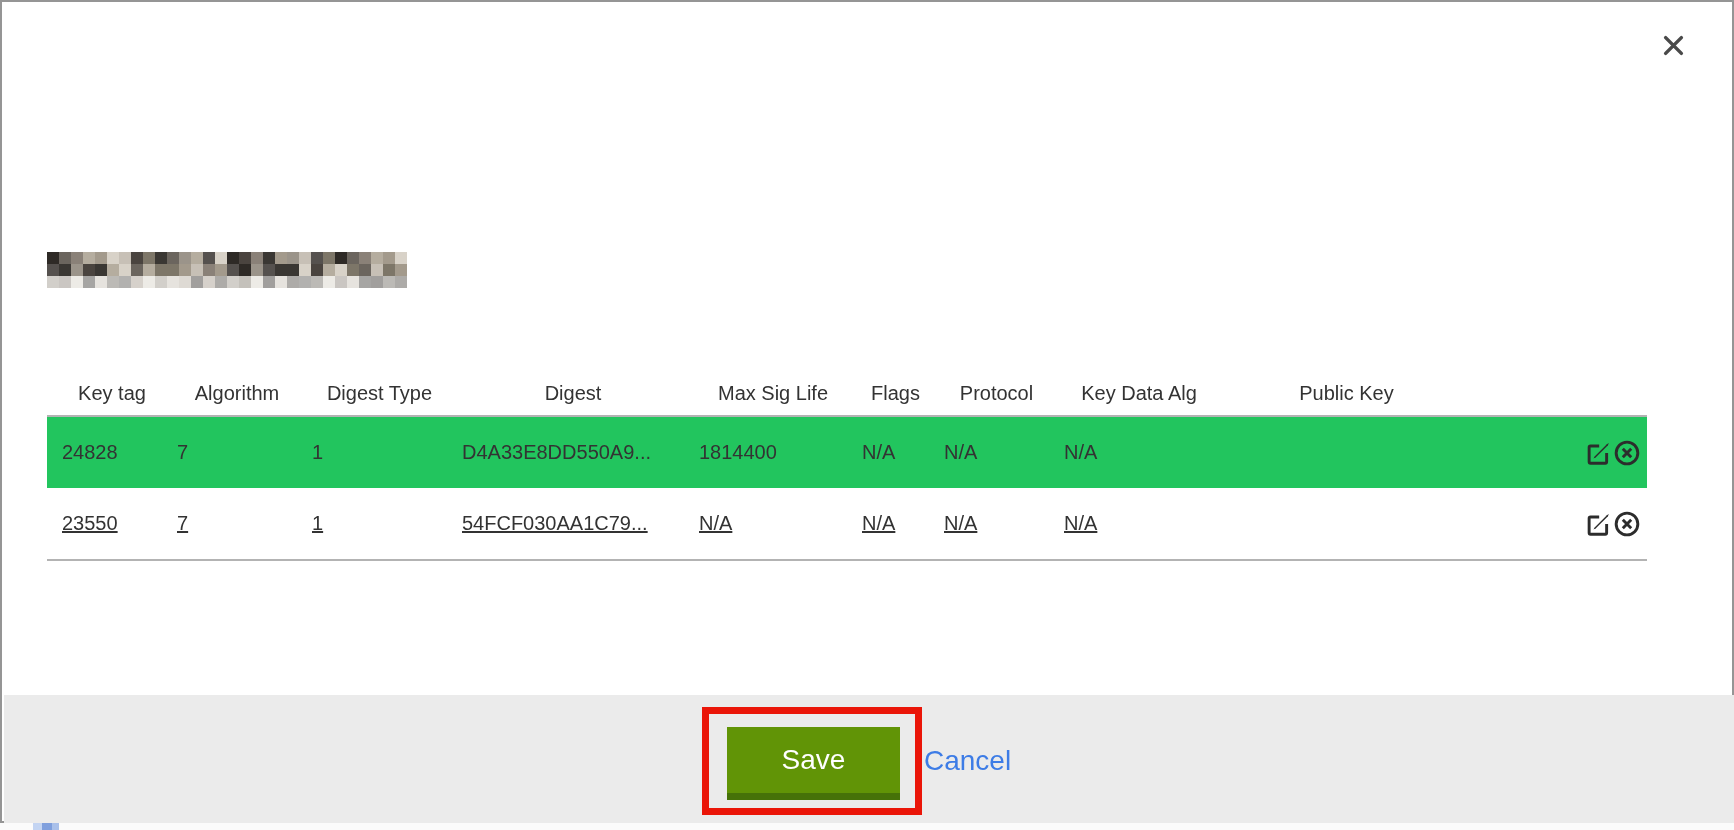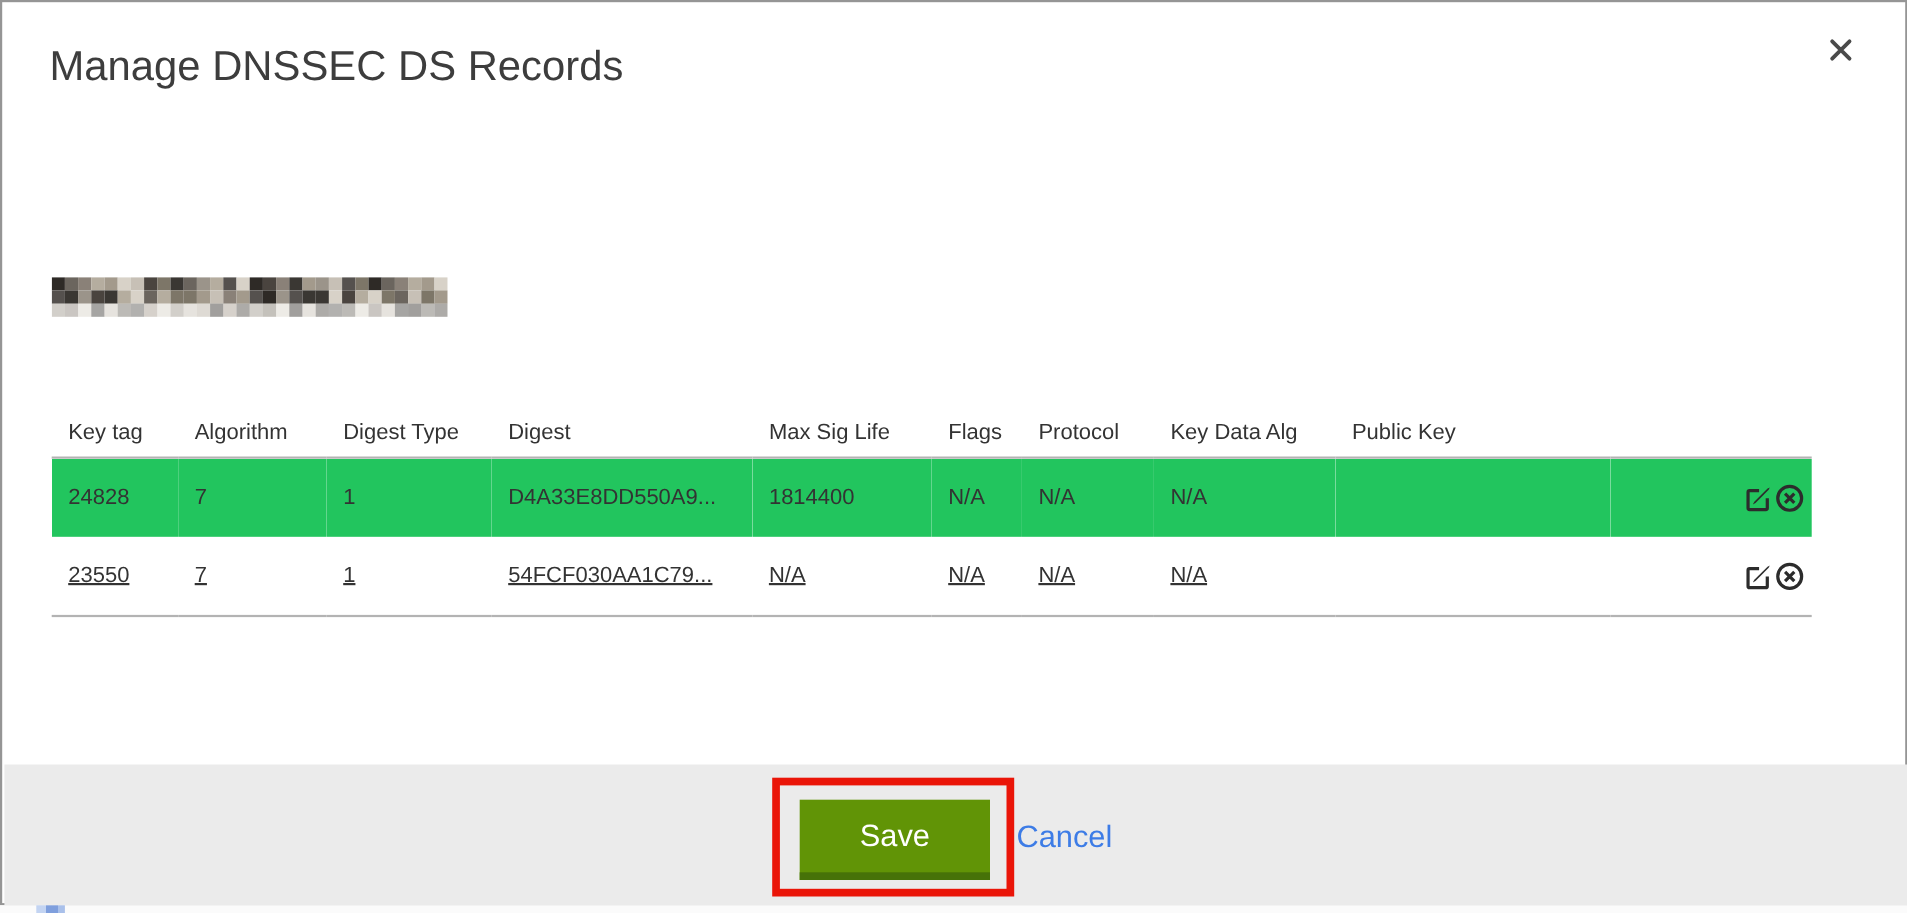--- a/index.html
+++ b/index.html
@@ -34,21 +34,21 @@
   }
   .redacted i { display:inline-block; width:12px; height:12px; }
   .subtitle {
     position:absolute; left:44px; top:320px; font-size:24px; color:#333333;
   }
   table.ds {
     position:absolute; left:45px; top:370px; width:1600px;
     border-collapse:collapse; table-layout:fixed;
   }
   table.ds th {
-    height:44px; text-align:left; font-weight:400; font-size:20px; color:#333;
+    height:44px; text-align:center; font-weight:400; font-size:20px; color:#333;
     padding:0 0 0 15px; border-bottom:2px solid #b3b3b3; vertical-align:middle;
     white-space:nowrap; overflow:hidden;
   }
   table.ds td {
     height:72px; font-size:20px; color:#333; padding:0 0 0 15px;
     vertical-align:middle; white-space:nowrap; overflow:hidden;
   }
   table.ds tbody tr.striped { background:#22c55e; }
   table.ds tbody tr:last-child td { border-bottom:2px solid #b3b3b3;text-decoration:underline; }
   td.actions { text-align:right; padding:0 6px 0 0 !important; }
@@ -74,21 +74,20 @@
   .cancel-link {
     position:absolute; left:922px; top:743px; font-size:28px; color:#3d7ce6;
     text-decoration:none; cursor:pointer;
   }
 </style>
 </head>
 <body>
 
 <div class="dialog">
 
-  <div class="title">Manage DNSSEC DS Records</div>
 
   <div class="close-btn">
     <span class="icon-btn">
       <svg width="27" height="27" viewBox="0 0 24 24">
           <path d="M5 5 L19 19 M19 5 L5 19" stroke="#4a4a4a" stroke-width="3.1" stroke-linecap="round" fill="none"></path>
         </svg>
     </span>
   </div>
 
   <div class="redacted" id="redacted"><i style="background:#2e2a26;opacity:1"></i><i style="background:#6b655e;opacity:1"></i><i style="background:#8a8178;opacity:1"></i><i style="background:#b5ad9f;opacity:1"></i><i style="background:#a39a8c;opacity:1"></i><i style="background:#d8d2c8;opacity:1"></i><i style="background:#c7c0b6;opacity:1"></i><i style="background:#4a443f;opacity:1"></i><i style="background:#7d7668;opacity:1"></i><i style="background:#3a3733;opacity:1"></i><i style="background:#6b655e;opacity:1"></i><i style="background:#9b948a;opacity:1"></i><i style="background:#b5ad9f;opacity:1"></i><i style="background:#55514e;opacity:1"></i><i style="background:#d8d2c8;opacity:1"></i><i style="background:#2e2a26;opacity:1"></i><i style="background:#4a443f;opacity:1"></i><i style="background:#8a8178;opacity:1"></i><i style="background:#3a3733;opacity:1"></i><i style="background:#a39a8c;opacity:1"></i><i style="background:#9b948a;opacity:1"></i><i style="background:#c7c0b6;opacity:1"></i><i style="background:#55514e;opacity:1"></i><i style="background:#7d7668;opacity:1"></i><i style="background:#2e2a26;opacity:1"></i><i style="background:#6b655e;opacity:1"></i><i style="background:#8a8178;opacity:1"></i><i style="background:#b5ad9f;opacity:1"></i><i style="background:#a39a8c;opacity:1"></i><i style="background:#d8d2c8;opacity:1"></i><i style="background:#55514e;opacity:1"></i><i style="background:#3a3733;opacity:1"></i><i style="background:#9b948a;opacity:1"></i><i style="background:#4a443f;opacity:1"></i><i style="background:#3a3733;opacity:1"></i><i style="background:#b5ad9f;opacity:1"></i><i style="background:#d8d2c8;opacity:1"></i><i style="background:#6b655e;opacity:1"></i><i style="background:#b5ad9f;opacity:1"></i><i style="background:#7d7668;opacity:1"></i><i style="background:#7d7668;opacity:1"></i><i style="background:#a39a8c;opacity:1"></i><i style="background:#c7c0b6;opacity:1"></i><i style="background:#8a8178;opacity:1"></i><i style="background:#a39a8c;opacity:1"></i><i style="background:#55514e;opacity:1"></i><i style="background:#2e2a26;opacity:1"></i><i style="background:#9b948a;opacity:1"></i><i style="background:#55514e;opacity:1"></i><i style="background:#3a3733;opacity:1"></i><i style="background:#3a3733;opacity:1"></i><i style="background:#d8d2c8;opacity:1"></i><i style="background:#4a443f;opacity:1"></i><i style="background:#b5ad9f;opacity:1"></i><i style="background:#d8d2c8;opacity:1"></i><i style="background:#7d7668;opacity:1"></i><i style="background:#6b655e;opacity:1"></i><i style="background:#c7c0b6;opacity:1"></i><i style="background:#7d7668;opacity:1"></i><i style="background:#a39a8c;opacity:1"></i><i style="background:#9b948a;opacity:0.45"></i><i style="background:#8a8178;opacity:0.45"></i><i style="background:#d8d2c8;opacity:0.45"></i><i style="background:#3a3733;opacity:0.45"></i><i style="background:#c7c0b6;opacity:0.45"></i><i style="background:#6b655e;opacity:0.45"></i><i style="background:#55514e;opacity:0.45"></i><i style="background:#a39a8c;opacity:0.45"></i><i style="background:#d8d2c8;opacity:0.45"></i><i style="background:#9b948a;opacity:0.45"></i><i style="background:#c7c0b6;opacity:0.45"></i><i style="background:#b5ad9f;opacity:0.45"></i><i style="background:#2e2a26;opacity:0.45"></i><i style="background:#a39a8c;opacity:0.45"></i><i style="background:#4a443f;opacity:0.45"></i><i style="background:#9b948a;opacity:0.45"></i><i style="background:#7d7668;opacity:0.45"></i><i style="background:#d8d2c8;opacity:0.45"></i><i style="background:#2e2a26;opacity:0.45"></i><i style="background:#c7c0b6;opacity:0.45"></i><i style="background:#4a443f;opacity:0.45"></i><i style="background:#55514e;opacity:0.45"></i><i style="background:#6b655e;opacity:0.45"></i><i style="background:#d8d2c8;opacity:0.45"></i><i style="background:#8a8178;opacity:0.45"></i><i style="background:#c7c0b6;opacity:0.45"></i><i style="background:#3a3733;opacity:0.45"></i><i style="background:#2e2a26;opacity:0.45"></i><i style="background:#6b655e;opacity:0.45"></i><i style="background:#4a443f;opacity:0.45"></i></div>

